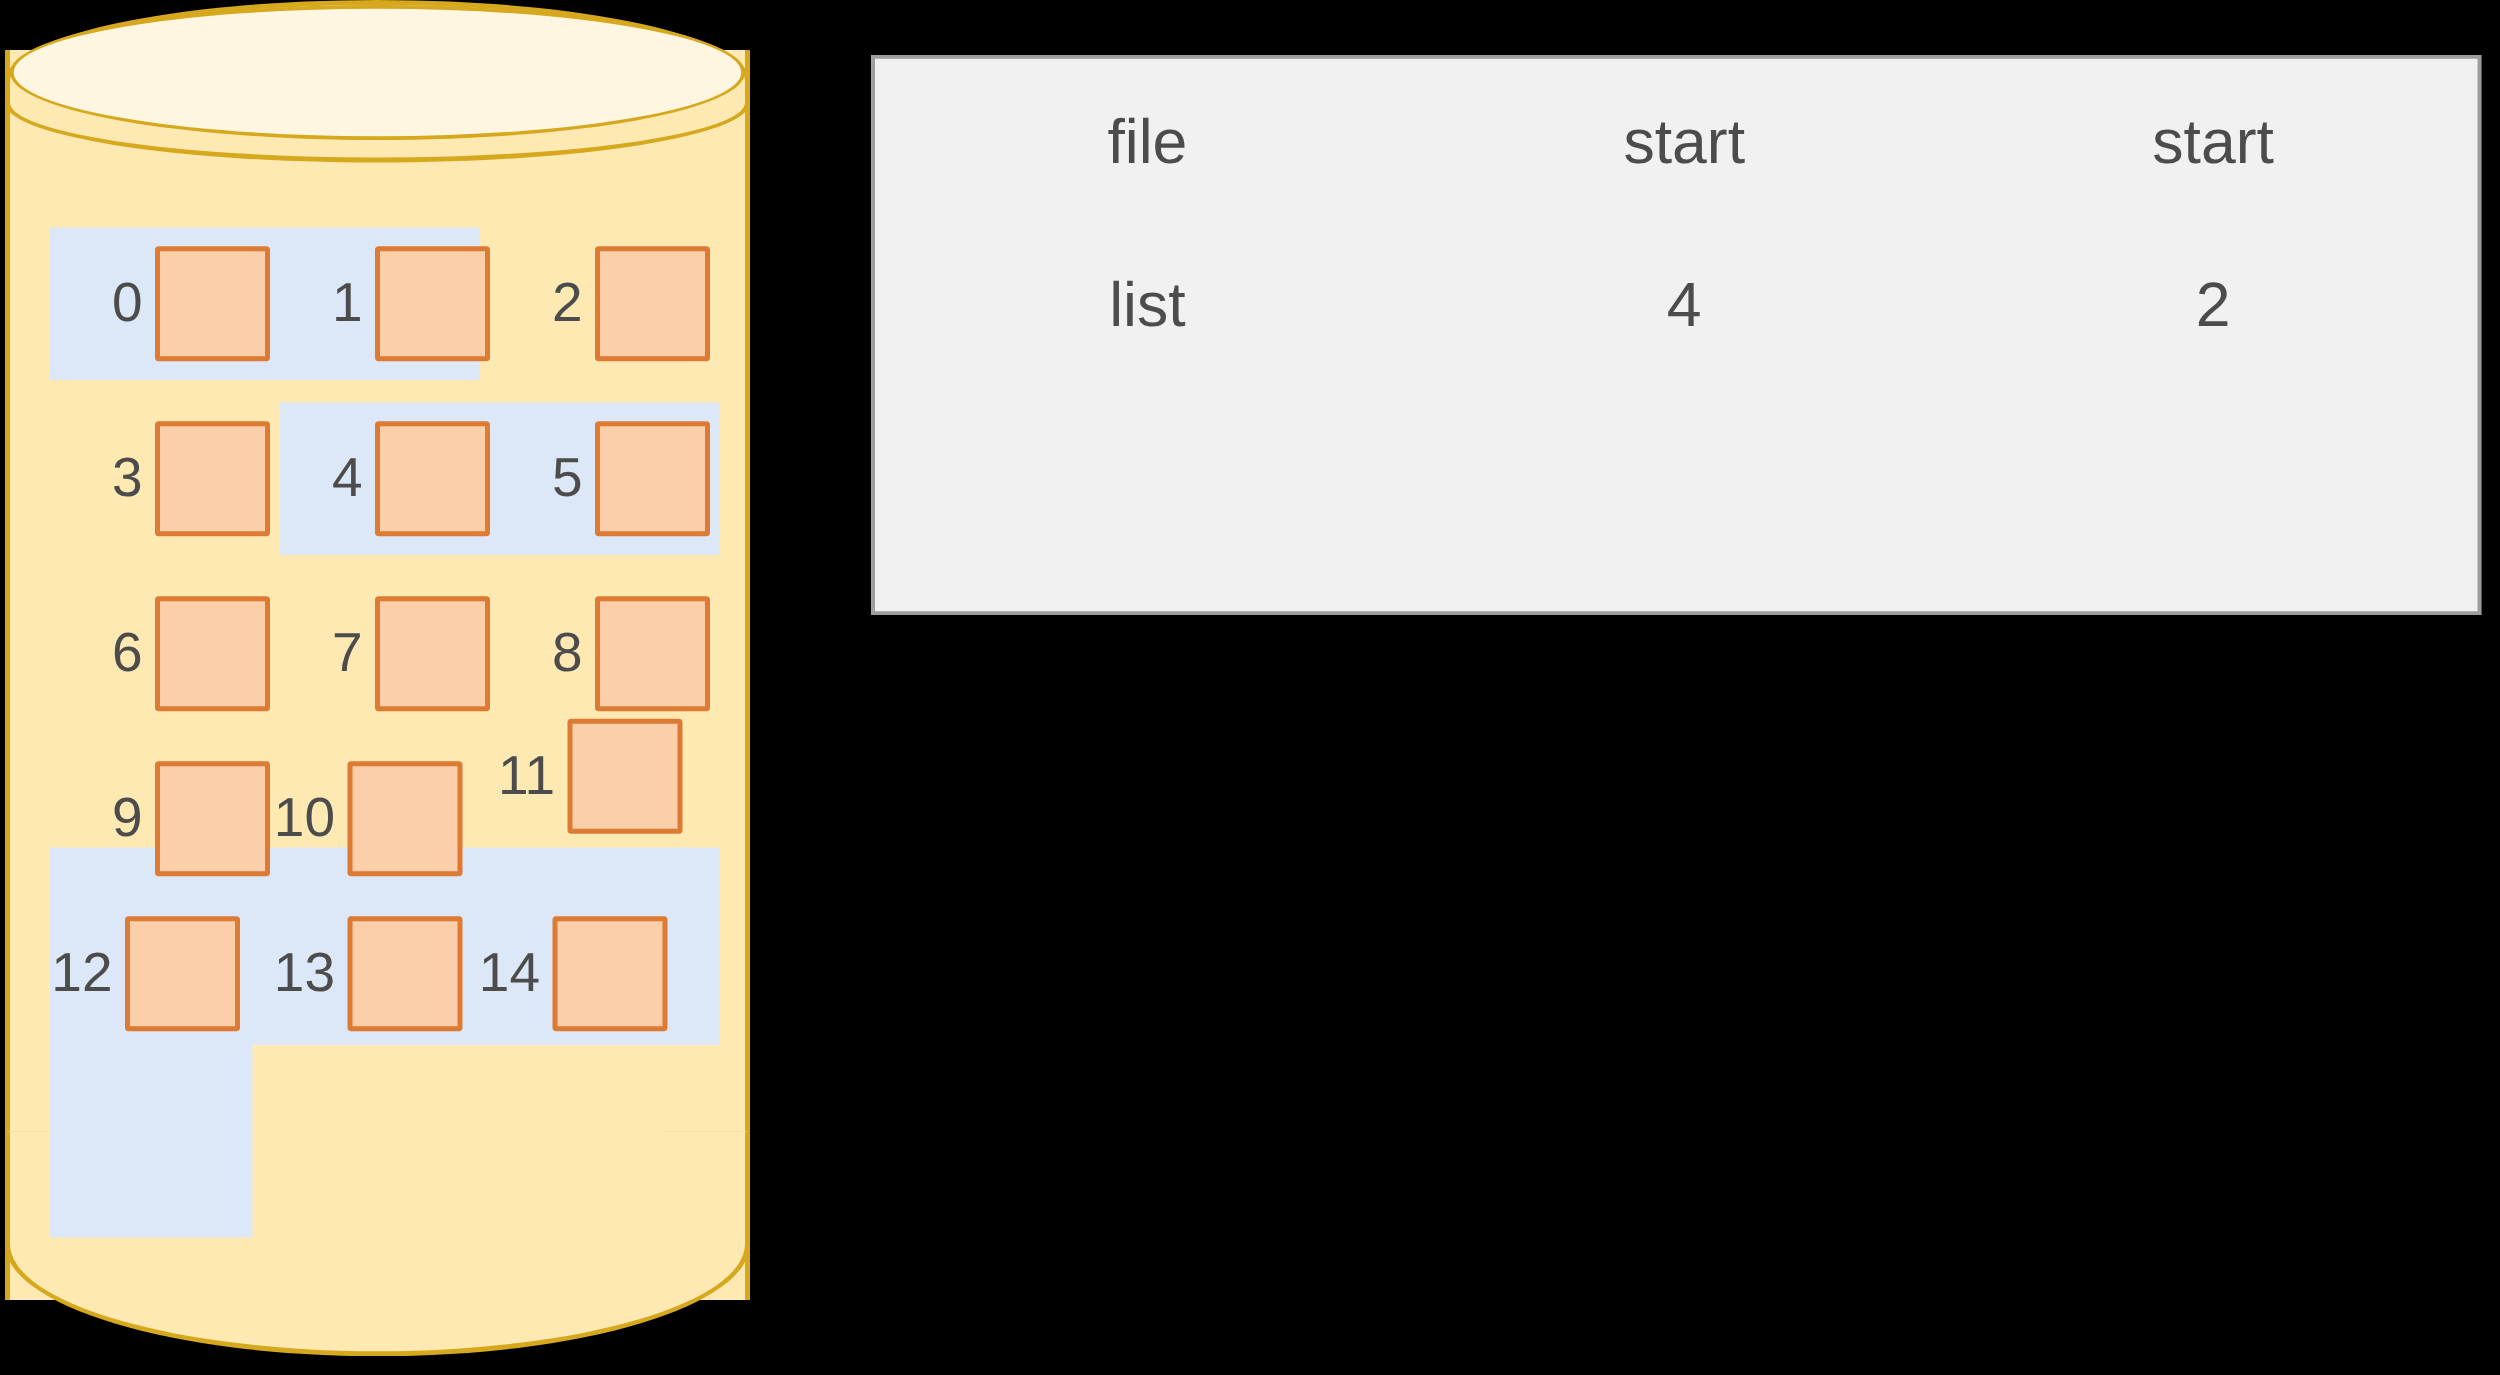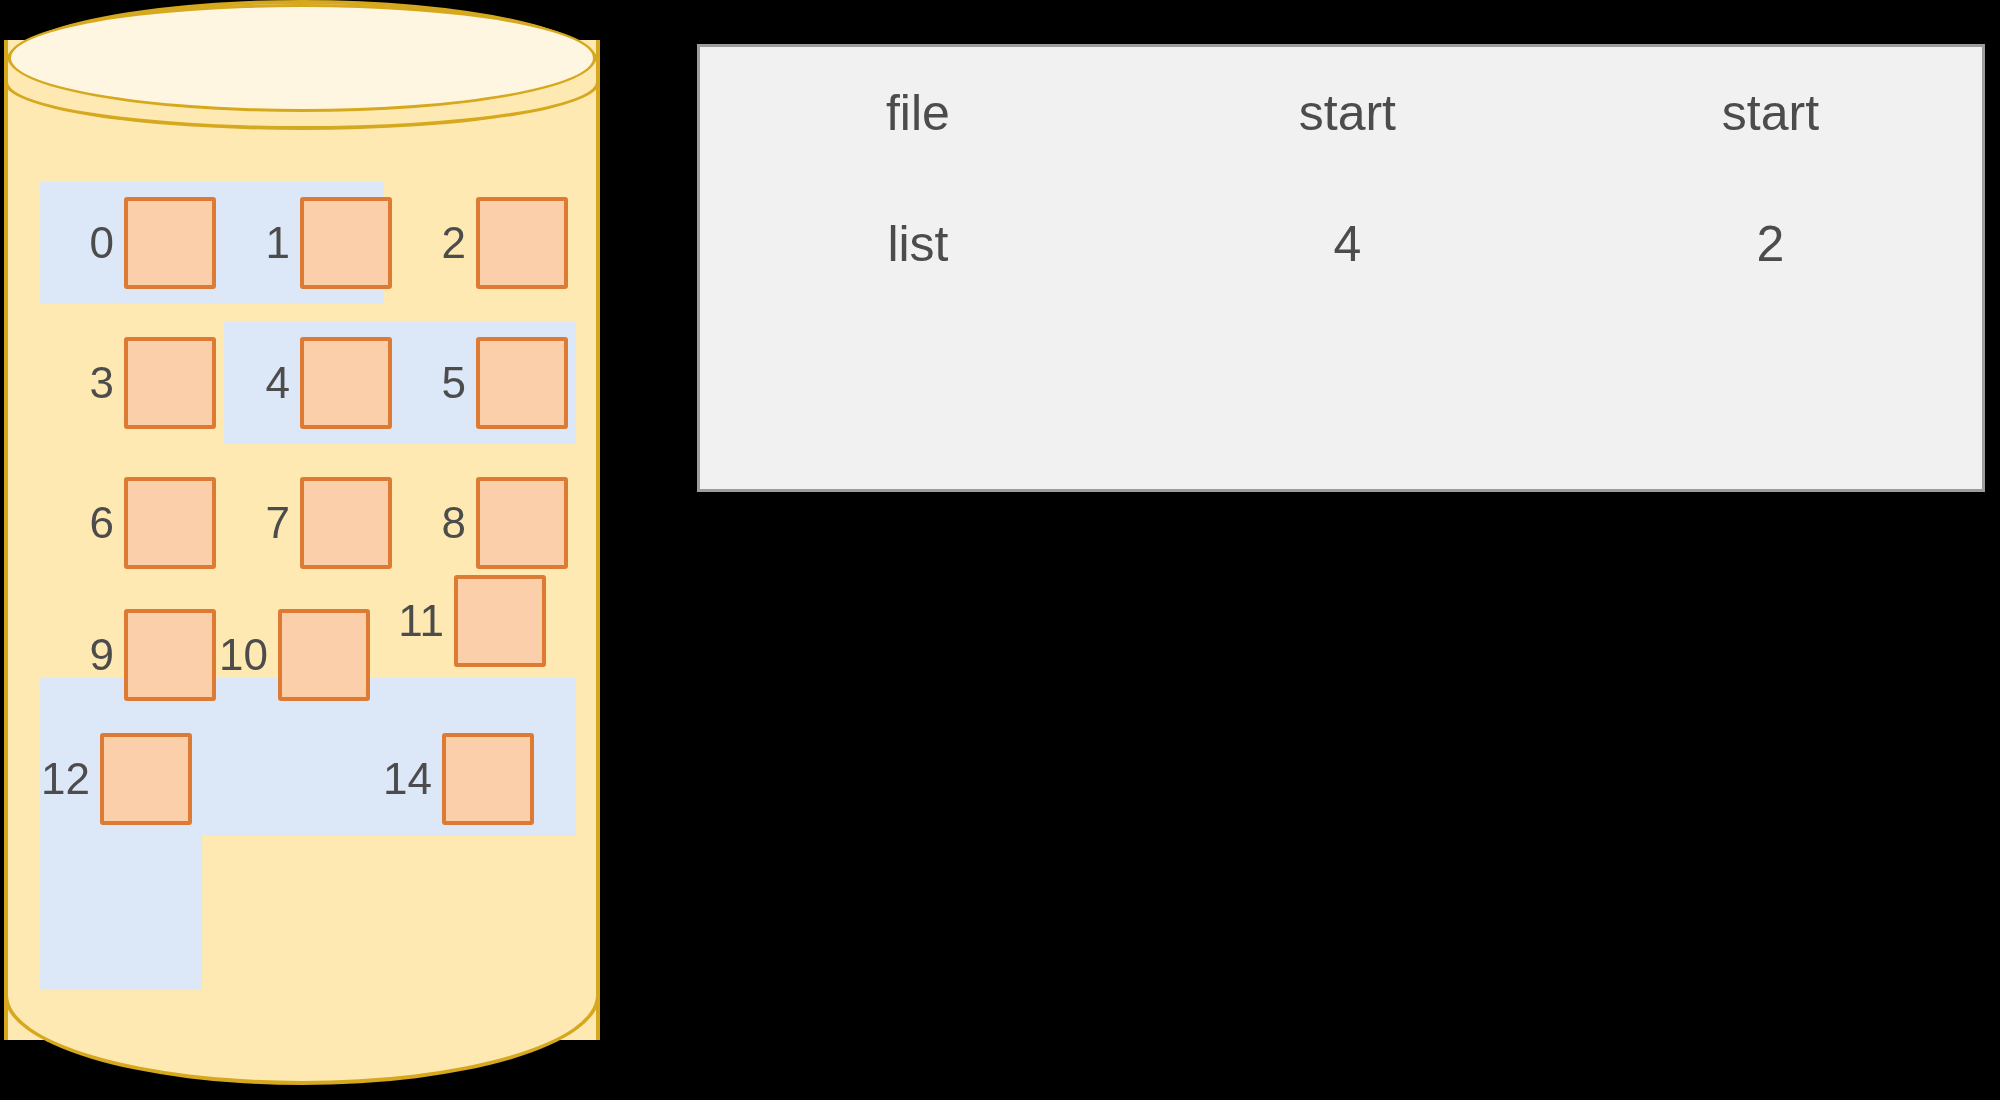--- a/index.html
+++ b/index.html
@@ -206,20 +206,24 @@
       <span class="cell-num">10</span>
       <span class="cell-box"></span>
     </div>
     <div class="cell" style="left:376px; top:560px;">
       <span class="cell-num">11</span>
       <span class="cell-box"></span>
     </div>
 
     <div class="cell" style="left:22px; top:718px;">
       <span class="cell-num">12</span>
+      <span class="cell-box"></span>
+    </div>
+    <div class="cell" style="left:200px; top:718px;">
+      <span class="cell-num">13</span>
       <span class="cell-box"></span>
     </div>
     <div class="cell" style="left:364px; top:718px;">
       <span class="cell-num">14</span>
       <span class="cell-box"></span>
     </div>
 
   </div>
 </div>
 

